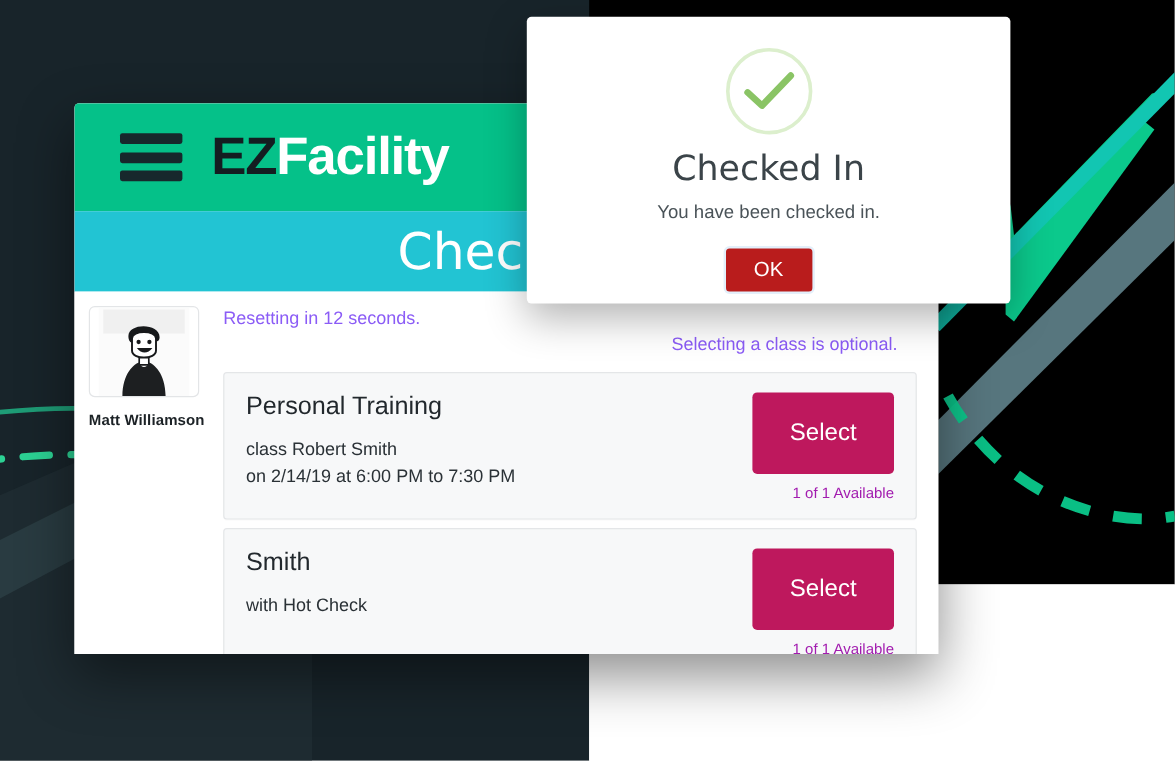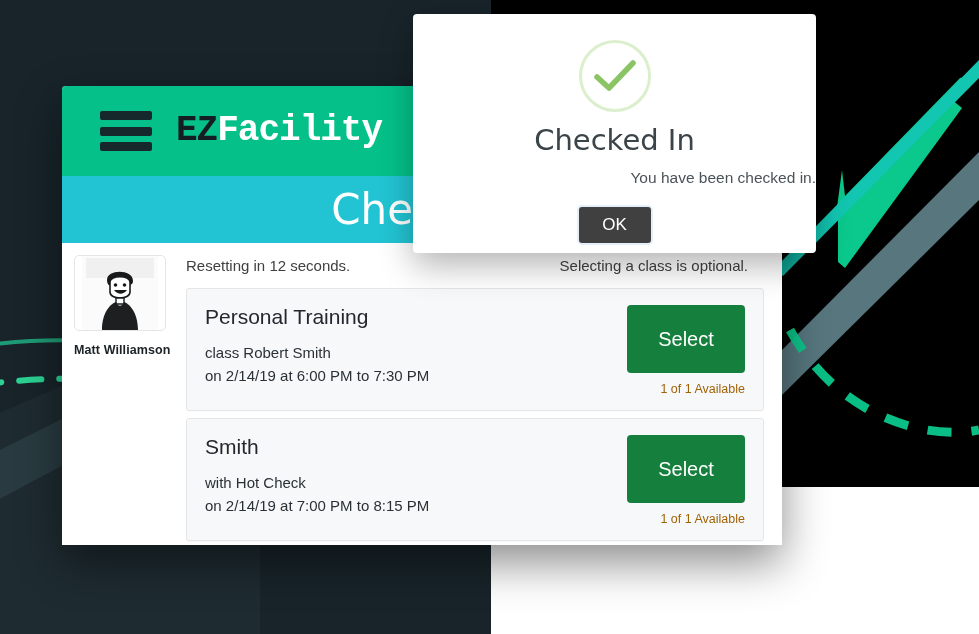--- a/index.html
+++ b/index.html
@@ -35,22 +35,22 @@
     overflow:hidden;
     box-shadow:0 18px 46px rgba(0,0,0,.45);
   }
   .app-header{
     height:90px; background:#05c189;
     display:flex; align-items:center; padding-left:38px; gap:24px;
   }
   .burger{ width:52px; height:40px; display:flex; flex-direction:column; justify-content:space-between; cursor:pointer; }
   .burger span{ display:block; height:9px; border-radius:2px; background:#17282c; }
   .logo{
-    font-family:Liberation Mono, monospace;
-    font-size:36px; font-weight:bold; letter-spacing:-1px; line-height:1;
+    font-family:Liberation Sans, sans-serif;
+    font-size:44px; font-weight:bold; letter-spacing:-1px; line-height:1;
     white-space:nowrap;
   }
   .logo .ez{ color:#141d21; }
   .logo .fac{ color:#ffffff; }
 
   .app-subheader{
     height:67px; background:#22c4d3;
     display:flex; align-items:center; justify-content:center;
   }
   .app-subheader .ptitle{
@@ -68,59 +68,59 @@
     overflow:hidden;
   }
   .avatar-name{
     margin-top:12px; width:106px; text-align:left;
     font-size:12.5px; font-weight:bold; color:#1c2226; letter-spacing:.1px;
   }
 
   .content-panel{ flex:1; padding:0 10px 0 0; }
   .meta-row{
     display:flex; justify-content:space-between; align-items:flex-start;
-    padding:14px 14px 14px 6px; font-size:15px; color:#404040;
-  }
-  .meta-row .right{ padding-right:10px; }
+    padding:14px 14px 14px 6px; font-size:15px; color:#8b5cf6;
+  }
+  .meta-row .right{ padding-right:10px;margin-top:22px; }
 
   .class-list{ padding:0 8px 0 6px; }
   .class-card{
     background:#f7f8f9; border:1px solid #e4e6e8; border-radius:3px;
     padding:16px 18px 14px 18px; margin-bottom:7px;
     display:flex; justify-content:space-between; align-items:flex-start;
     box-shadow:0 1px 0 rgba(0,0,0,.02);
   }
   .class-info .cname{ font-size:21px; color:#22282d; margin-bottom:12px; font-weight:400; }
   .class-info .cline{ font-size:15px; color:#2a3136; line-height:1.55; }
   .class-action{ text-align:right; }
   .select-btn{
-    display:block; background:#15803d; color:#fff; border:none; border-radius:4px;
+    display:block; background:#be185d; color:#fff; border:none; border-radius:4px;
     width:118px; height:68px; font-size:20px; cursor:pointer;
     font-family:"Liberation Sans", sans-serif;
   }
-  .avail{ font-size:12.5px; color:#a16207; margin-top:9px; }
+  .avail{ font-size:12.5px; color:#a21caf; margin-top:9px; }
 
   
   .modal{
-    position:absolute; left:413px; top:14px; width:403px; height:239px;
+    position:absolute; left:439px; top:14px; width:403px; height:239px;
     background:#ffffff; border-radius:4px;
     box-shadow:0 12px 34px rgba(0,0,0,.30);
     text-align:center; padding-top:26px;
   }
   .check-circle{
     width:72px; height:72px; margin:0 auto 14px auto; border-radius:50%;
     border:3px solid #dcefcd; display:flex; align-items:center; justify-content:center;
   }
   .modal-title{
     font-family:"DejaVu Sans", sans-serif;
     font-size:29px; color:#3b4449; font-weight:400; line-height:1; margin-bottom:14px;
   }
-  .modal-msg{ font-size:15.5px; color:#4a5358; margin-bottom:18px;text-align:right; }
+  .modal-msg{ font-size:15.5px; color:#4a5358; margin-bottom:18px; }
   .ok-btn{
-    width:76px; height:40px; background:#404040; color:#fff; font-size:17px;
+    width:76px; height:40px; background:#b91c1c; color:#fff; font-size:17px;
     border:2px solid #e3effa; border-radius:5px; cursor:pointer;
     font-family:"Liberation Sans", sans-serif;
   }
 </style>
 </head>
 <body>
 
 <div id="stage">
 
   <div class="bg-black"></div>
@@ -212,21 +212,20 @@
             <div class="class-action">
               <button class="select-btn">Select</button>
               <div class="avail">1 of 1 Available</div>
             </div>
           </div>
 
           <div class="class-card">
             <div class="class-info">
               <div class="cname">Smith</div>
               <div class="cline">with Hot Check</div>
-              <div class="cline">on 2/14/19 at 7:00 PM to 8:15 PM</div>
             </div>
             <div class="class-action">
               <button class="select-btn">Select</button>
               <div class="avail">1 of 1 Available</div>
             </div>
           </div>
 
         </div>
       </div>
     </div>

